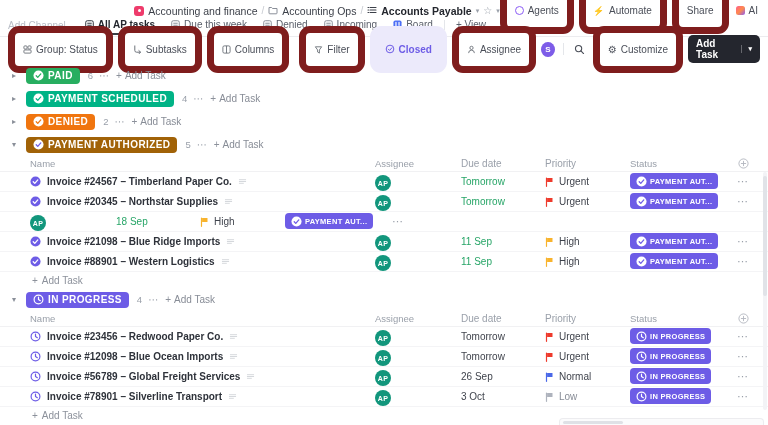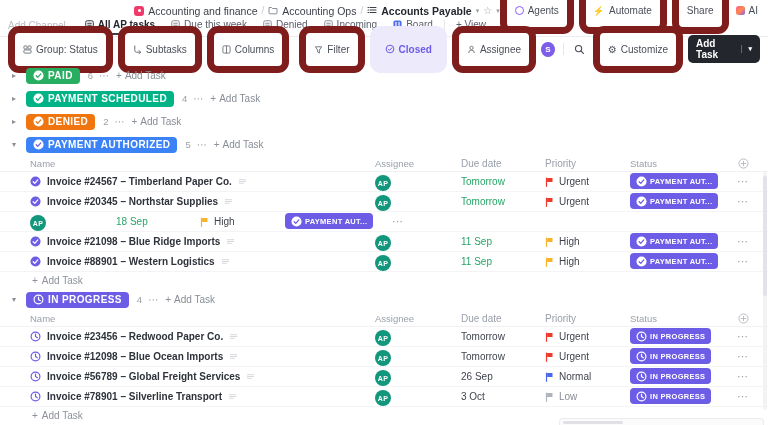--- a/index.html
+++ b/index.html
@@ -274,21 +274,21 @@
       <span class="group-dots">⋯</span>
       <span class="group-add">
             <span class="plus">+</span>
             <span>Add Task</span>
           </span>
     </div>
       </div>
       <div>
     <div class="group-row">
       <span class="disclose">▾</span>
-      <span class="group-pill" style="background:#3b82f6">
+      <span class="group-pill" style="background:#a16207">
             <svg width="11" height="11" viewBox="0 0 12 12">
               <circle cx="6" cy="6" r="5.5" fill="#fff"></circle>
               <path d="M3.5 6.3 5.2 8 8.5 4.3" stroke="#6d5ce6" stroke-width="1.4" fill="none" stroke-linecap="round" stroke-linejoin="round"></path>
             </svg>
             <span>PAYMENT AUTHORIZED</span>
           </span>
       <span class="group-count">5</span>
       <span class="group-dots">⋯</span>
       <span class="group-add">
             <span class="plus">+</span>

